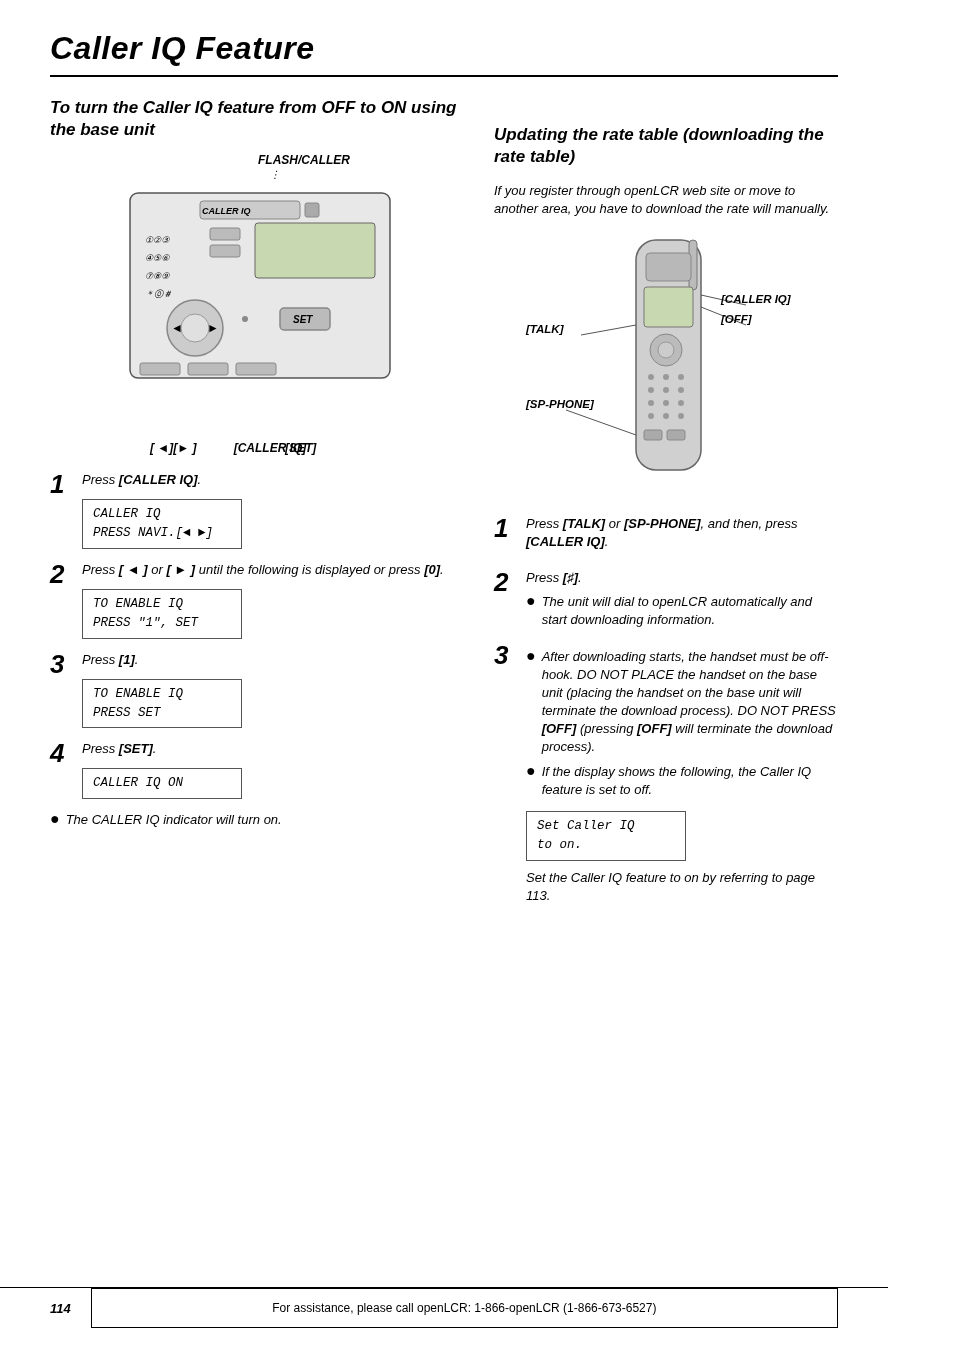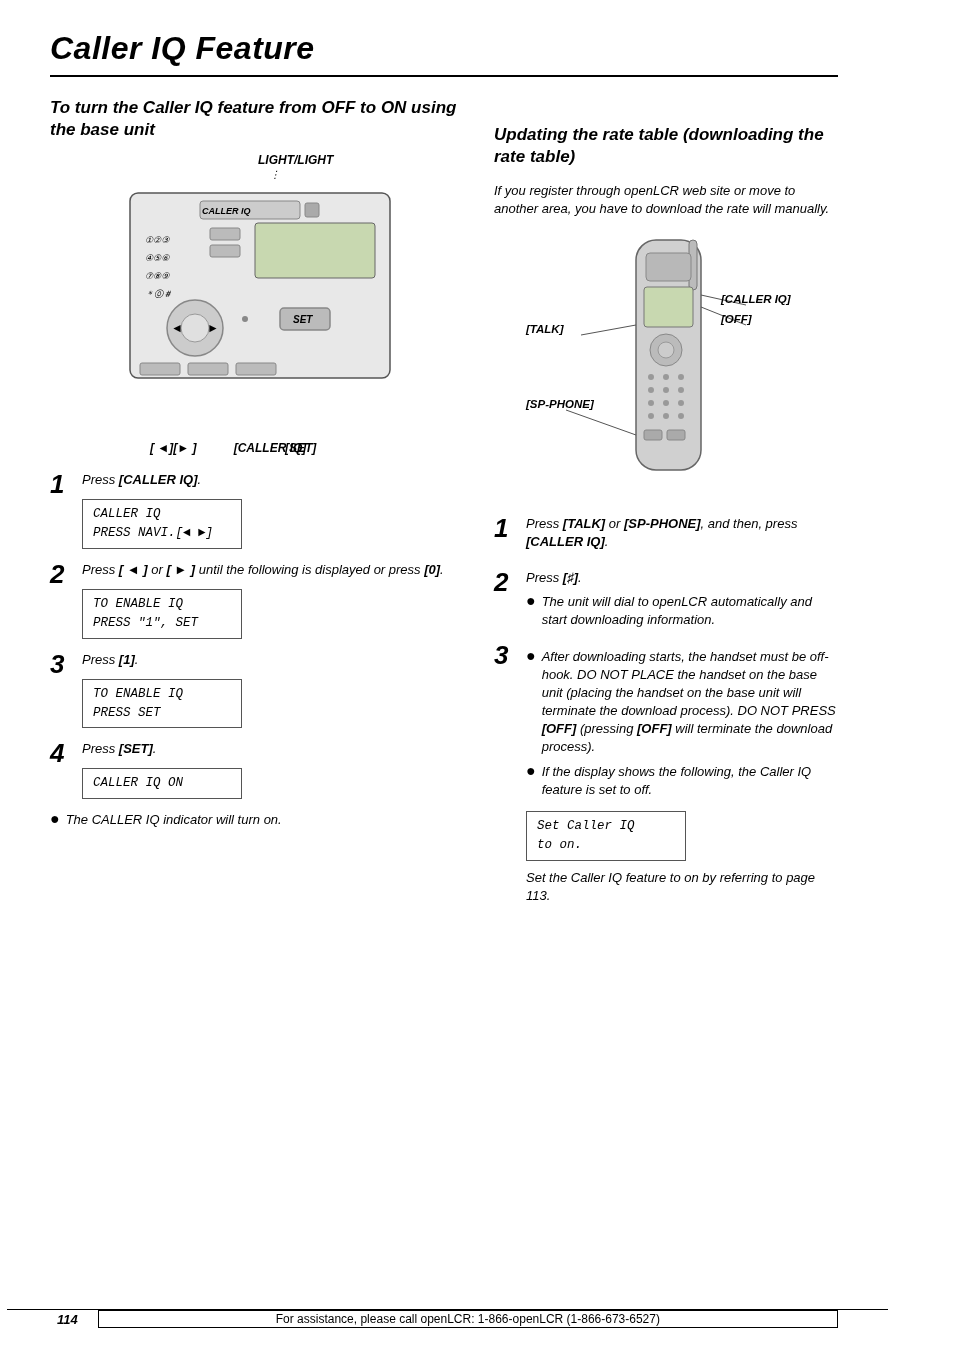--- a/index.html
+++ b/index.html
@@ -122,32 +122,31 @@
     }
     .footer-bar {
       position: absolute;
       bottom: 20px;
       left: 0;
       right: 0;
       display: flex;
       align-items: center;
       padding: 0 50px;
       border-top: 1px solid #000;
-      margin-left: 7px;
     }
     .footer-page-num {
       font-size: 13px;
       font-style: italic;
       font-weight: bold;
       margin-right: 20px;
     }
     .footer-text {
       font-size: 12px;
       border: 1px solid #000;
-      padding: 1px 12px;
+      padding: 12px 12px;
       flex: 1;
       text-align: center;
     }
     .diagram-container {
       position: relative;
       margin: 10px 0 16px 0;
       text-align: center;
     }
   </style>
 </head>
@@ -159,21 +158,21 @@
   <hr class="title-rule">
 
   <div class="two-col">
 
     <div class="left-col">
       <div class="section-heading">To turn the Caller IQ feature from OFF to ON using the base unit</div>
 
       <div class="diagram-container">
         <div style="position:relative; display:inline-block;">
           
-          <div style="position:absolute; left:148px; top:-2px; font-size:12px; font-weight:bold;">LIGHT/LIGHT</div>
+          <div style="position:absolute; left:148px; top:-2px; font-size:12px; font-weight:bold;">FLASH/CALLER</div>
           <div style="position:absolute; left:160px; top:14px; font-size:10px;">⋮</div>
 
           <svg width="300" height="240" style="display:block; margin-top:28px;">
 
             <rect x="20" y="10" width="260" height="185" rx="8" ry="8" fill="#e8e8e8" stroke="#555" stroke-width="1.5"></rect>
 
             <rect x="90" y="18" width="100" height="18" rx="3" fill="#ccc" stroke="#888" stroke-width="1"></rect>
             <text x="92" y="31" font-size="9" font-family="Arial" font-weight="bold">CALLER IQ</text>
             <rect x="195" y="20" width="14" height="14" rx="2" fill="#aaa" stroke="#888" stroke-width="1"></rect>
 

